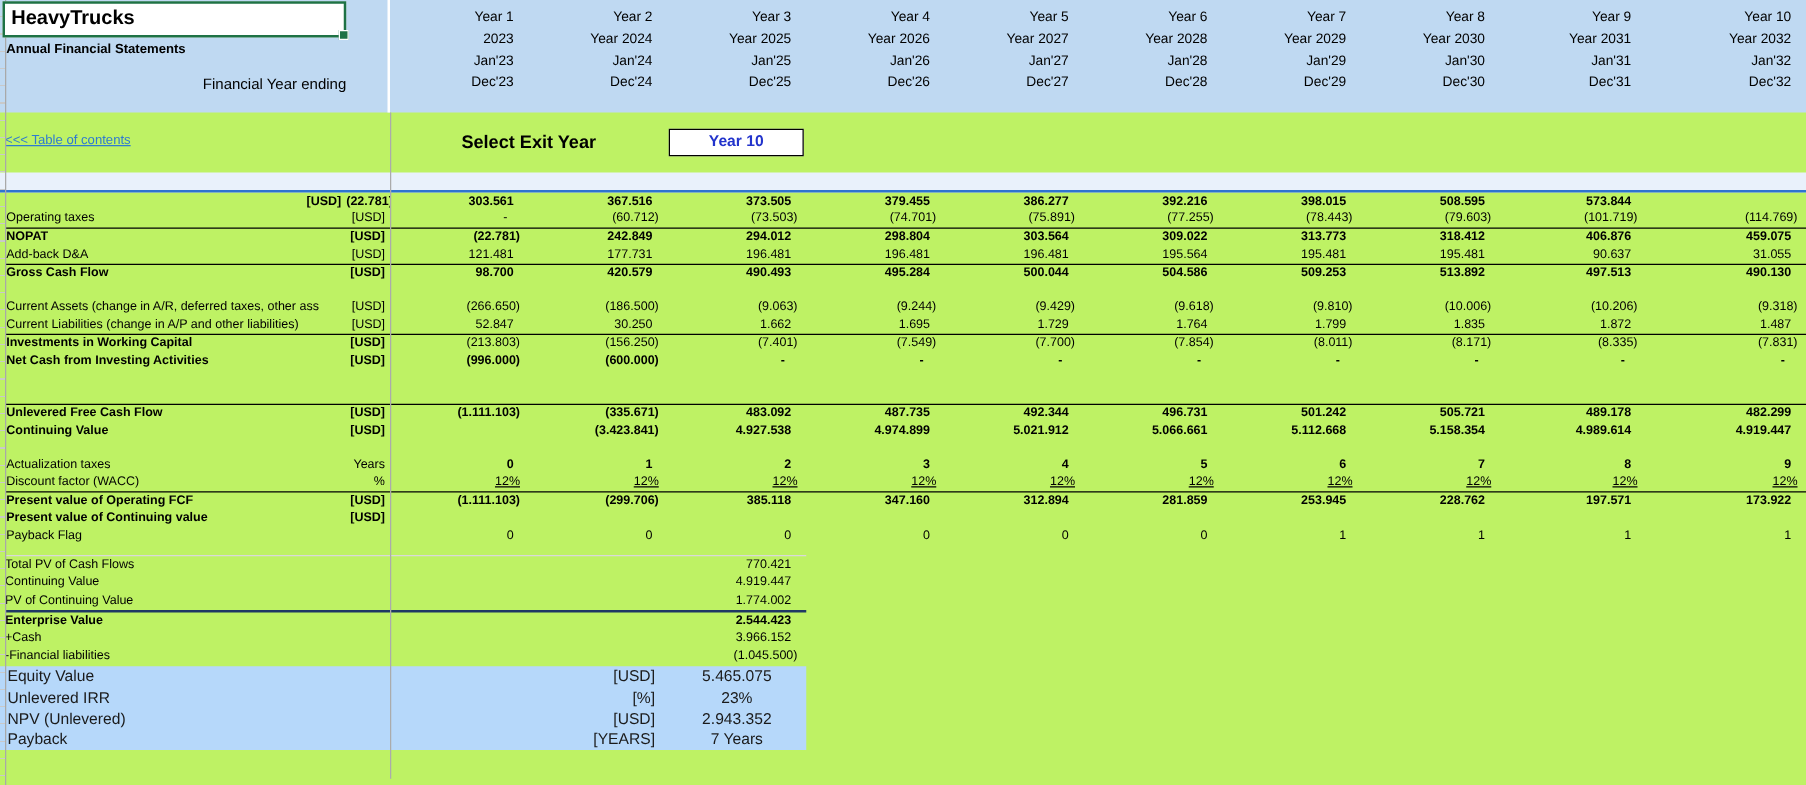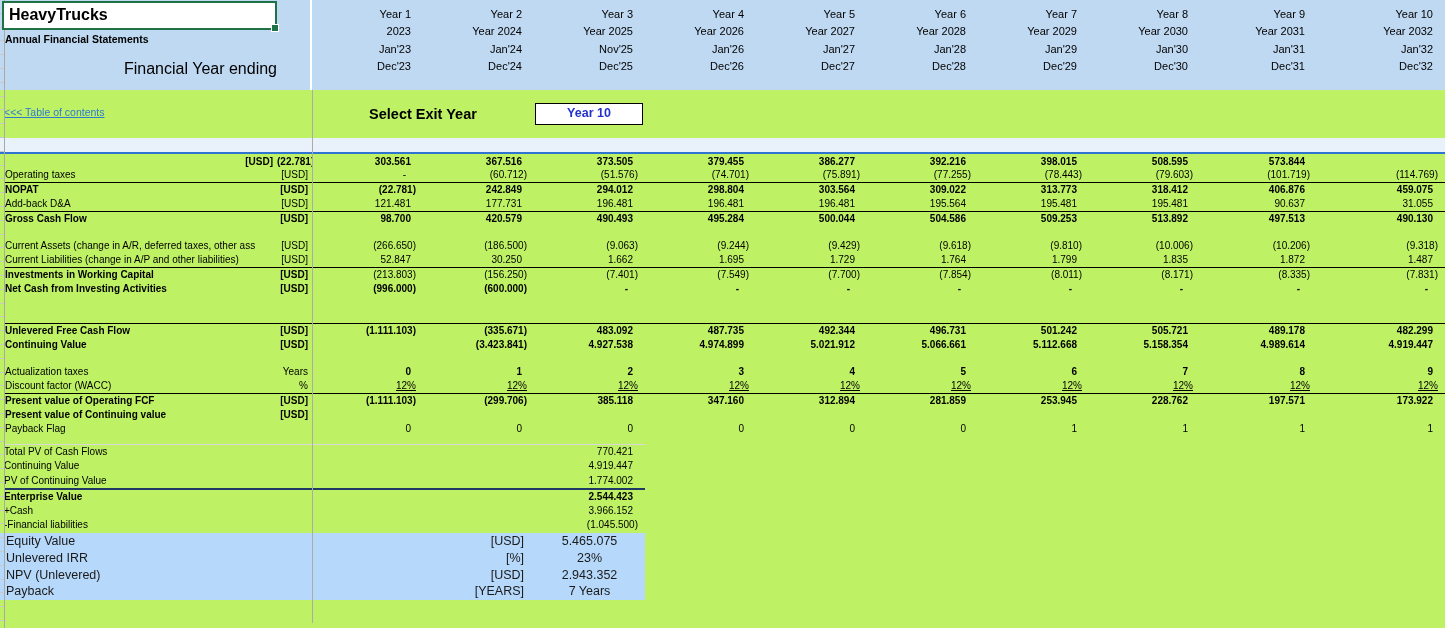--- a/index.html
+++ b/index.html
@@ -12,21 +12,21 @@
         background:repeating-linear-gradient(to bottom,transparent 0,transparent 12.8px,#c9c9c9 12.8px,#c9c9c9 13.8px);}
 
   
   .banner{position:absolute;left:0;top:0;width:1445px;height:90px;background:var(--banner);}
   .banner-gap{position:absolute;left:310px;top:0;width:2px;height:90px;background:#fff;z-index:3;}
   .title-cell{position:absolute;left:2px;top:1px;width:275px;height:29px;box-sizing:border-box;
               background:#fff;border:2px solid var(--green);z-index:5;
               font-weight:bold;font-size:16px;line-height:24px;padding-left:5px;}
   .fill-handle{position:absolute;right:-4px;bottom:-4px;width:6px;height:6px;background:var(--green);border:1px solid #fff;}
   .subtitle{position:absolute;left:5px;top:33px;font-size:10.5px;font-weight:bold;z-index:2;}
-  .fy-label{position:absolute;left:0;top:60px;width:277px;text-align:right;font-size:16px;z-index:2;}
+  .fy-label{position:absolute;left:0;top:60px;width:277px;text-align:right;font-size:12px;z-index:2;}
   .banner-cols{position:absolute;left:312px;top:6px;display:grid;z-index:2;
                grid-template-columns:111px 111px 111px 111px 111px 111px 111px 111px 117px 128px;}
   .bcol{text-align:right;padding-right:12px;font-size:11px;line-height:17.4px;box-sizing:border-box;}
   .bcol span{display:block;}
 
   
   .toc{position:absolute;left:4px;top:106px;font-size:10.5px;color:var(--link);text-decoration:underline;cursor:pointer;}
   .exit-label{position:absolute;left:312px;top:103px;width:222px;text-align:center;font-weight:bold;font-size:14.5px;line-height:23px;}
   .exit-box{position:absolute;left:535px;top:103px;width:108px;height:22px;box-sizing:border-box;
             border:1.5px solid #000;background:#fff;text-align:center;font-weight:bold;font-size:12.5px;
@@ -89,21 +89,21 @@
         </div>
         <div class="bcol">
           <span>Year 2</span>
           <span>Year 2024</span>
           <span>Jan'24</span>
           <span>Dec'24</span>
         </div>
         <div class="bcol">
           <span>Year 3</span>
           <span>Year 2025</span>
-          <span>Nov'25</span>
+          <span>Jan'25</span>
           <span>Dec'25</span>
         </div>
         <div class="bcol">
           <span>Year 4</span>
           <span>Year 2026</span>
           <span>Jan'26</span>
           <span>Dec'26</span>
         </div>
         <div class="bcol">
           <span>Year 5</span>
@@ -162,21 +162,21 @@
         <div class="cell b">392.216</div>
         <div class="cell b">398.015</div>
         <div class="cell b">508.595</div>
         <div class="cell b">573.844</div>
       </div>
       <div class="row line-below">
         <div class="lbl">Operating taxes</div>
         <div class="unit">[USD]</div>
         <div class="cell dash">-</div>
         <div class="cell neg">(60.712)</div>
-        <div class="cell neg">(51.576)</div>
+        <div class="cell neg">(73.503)</div>
         <div class="cell neg">(74.701)</div>
         <div class="cell neg">(75.891)</div>
         <div class="cell neg">(77.255)</div>
         <div class="cell neg">(78.443)</div>
         <div class="cell neg">(79.603)</div>
         <div class="cell neg">(101.719)</div>
         <div class="cell neg">(114.769)</div>
       </div>
       <div class="row">
         <div class="lbl b">NOPAT</div>

